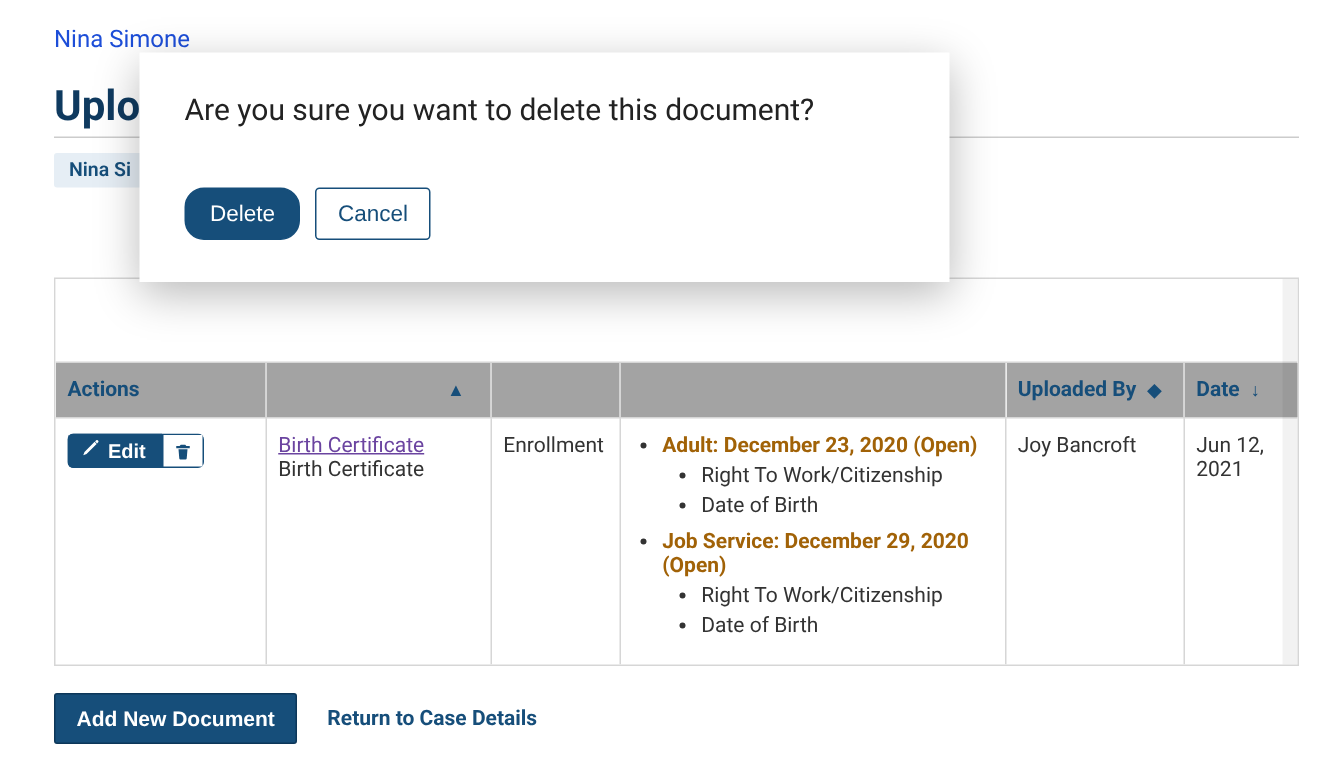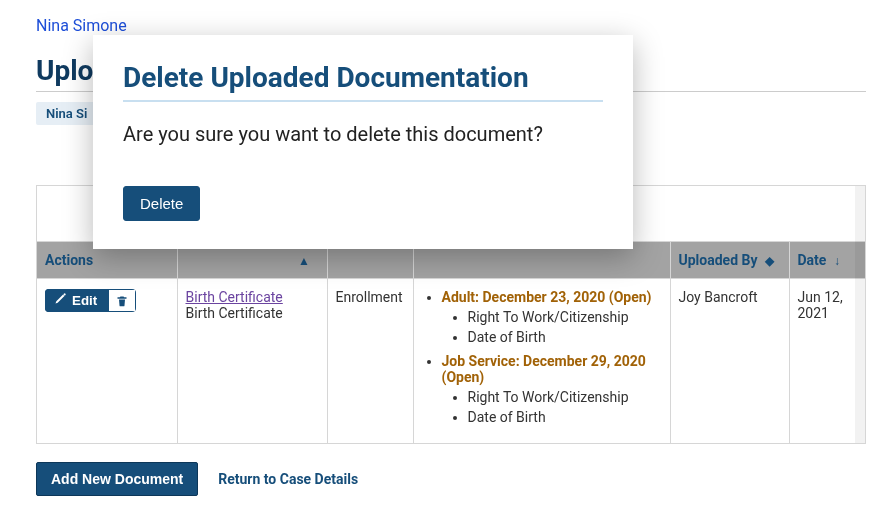--- a/index.html
+++ b/index.html
@@ -180,21 +180,21 @@
       margin-bottom: 40px;
     }
     .modal-actions { display: flex; gap: 10px; }
     .btn-delete {
       background: #164e7a;
       color: #fff;
       border: 1px solid #164e7a;
       padding: 8px 16px;
       font-weight: 500;
       cursor: pointer;
-      border-radius: 3px;
+      border-radius: 13px;
       font-size: 15px;
     }
     .btn-cancel {
       background: #fff;
       color: #164e7a;
       border: 1px solid #164e7a;
       padding: 8px 14px;
       font-weight: 500;
       cursor: pointer;
       border-radius: 3px;
@@ -307,18 +307,18 @@
     <div class="scroll-shadow"></div>
   </div>
 
   <div class="footer-actions">
     <button class="btn-primary">Add New Document</button>
     <a class="link-action">Return to Case Details</a>
   </div>
 </div>
 
 <div class="modal">
-  <div class="modal-title">Delete Uploaded Documentation</div>
   <div class="modal-body">Are you sure you want to delete this document?</div>
   <div class="modal-actions">
     <button class="btn-delete">Delete</button>
+    <button class="btn-cancel">Cancel</button>
   </div>
 </div>
 
 </body></html>

